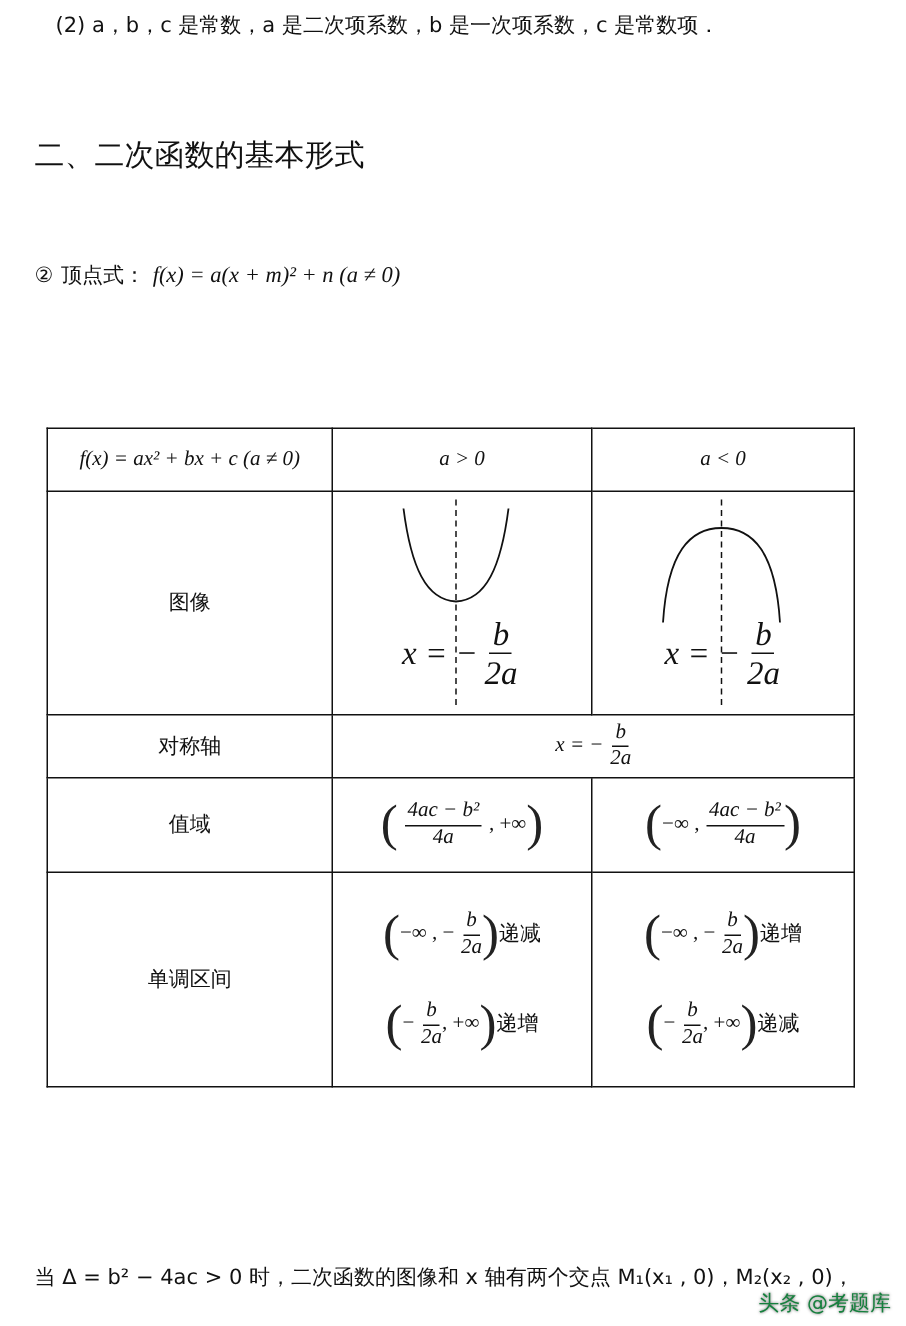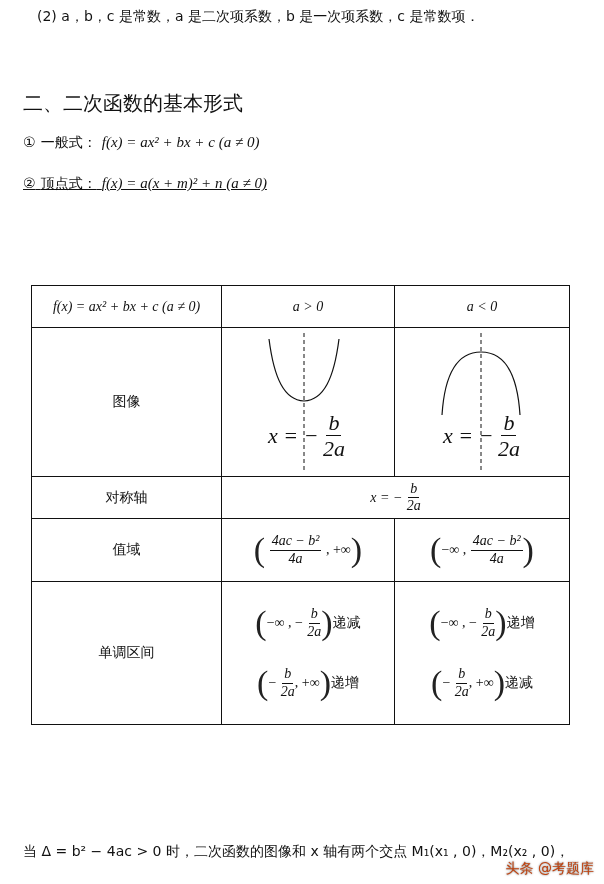--- a/index.html
+++ b/index.html
@@ -8,39 +8,34 @@
   .cn { font-family:"DejaVu Sans",sans-serif; font-size:14px; }
   .m { font-family:"Liberation Serif","DejaVu Serif",serif; font-style:italic; font-size:15px; }
   .mu { font-family:"Liberation Serif","DejaVu Serif",serif; font-size:15px; }
   table.t { position:absolute; left:31px; top:285px; border-collapse:collapse; }
   table.t td { border:1.5px solid #111; padding:0; text-align:center; vertical-align:middle; font-size:14px; }
   .frac { display:inline-flex; flex-direction:column; align-items:center; vertical-align:middle; font-family:"Liberation Serif",serif; font-style:italic; font-size:14px; line-height:1.15; }
   .frac .num { border-bottom:1px solid #111; padding:0 2px; }
   .paren { font-family:"Liberation Serif",serif; font-size:34px; font-weight:100; vertical-align:middle; color:#222; }
   .expr { font-family:"Liberation Serif",serif; font-size:14px; vertical-align:middle; }
   .big .frac { font-size:22px; }
-  .wm { position:absolute; right:10px; bottom:6px; color:#c2410c; font-size:14px; text-shadow:0 0 2px #555; }
+  .wm { position:absolute; right:10px; bottom:6px; color:#15803d; font-size:14px; text-shadow:0 0 2px #555; }
 </style>
 </head>
 <body>
 
 <div class="page">
   <div class="abs cn" style="left:37px;top:8px;">
     <span>(2)</span>
     <span>a，b，c 是常数，a 是二次项系数，b 是一次项系数，c 是常数项．</span>
   </div>
 
   <div class="abs cn" style="left:23px;top:90px;font-size:20px;">二、二次函数的基本形式</div>
 
-  <div class="abs" style="left:23px;top:132px;">
-    <span class="cn">①</span>
-    <span class="cn">一般式：</span>
-    <span class="m">f(x) = ax² + bx + c (a ≠ 0)</span>
-  </div>
-  <div class="abs" style="left:23px;top:173px;text-decoration:underline;">
+  <div class="abs" style="left:23px;top:173px;">
     <span class="cn">②</span>
     <span class="cn">顶点式：</span>
     <span class="m">f(x) = a(x + m)² + n (a ≠ 0)</span>
   </div>
 
   <table class="t">
     <tbody>
         <tr style="height:42px;">
       <td style="width:189px;" class="m">f(x) = ax² + bx + c (a ≠ 0)</td>
       <td style="width:172px;" class="m">a &gt; 0</td>

